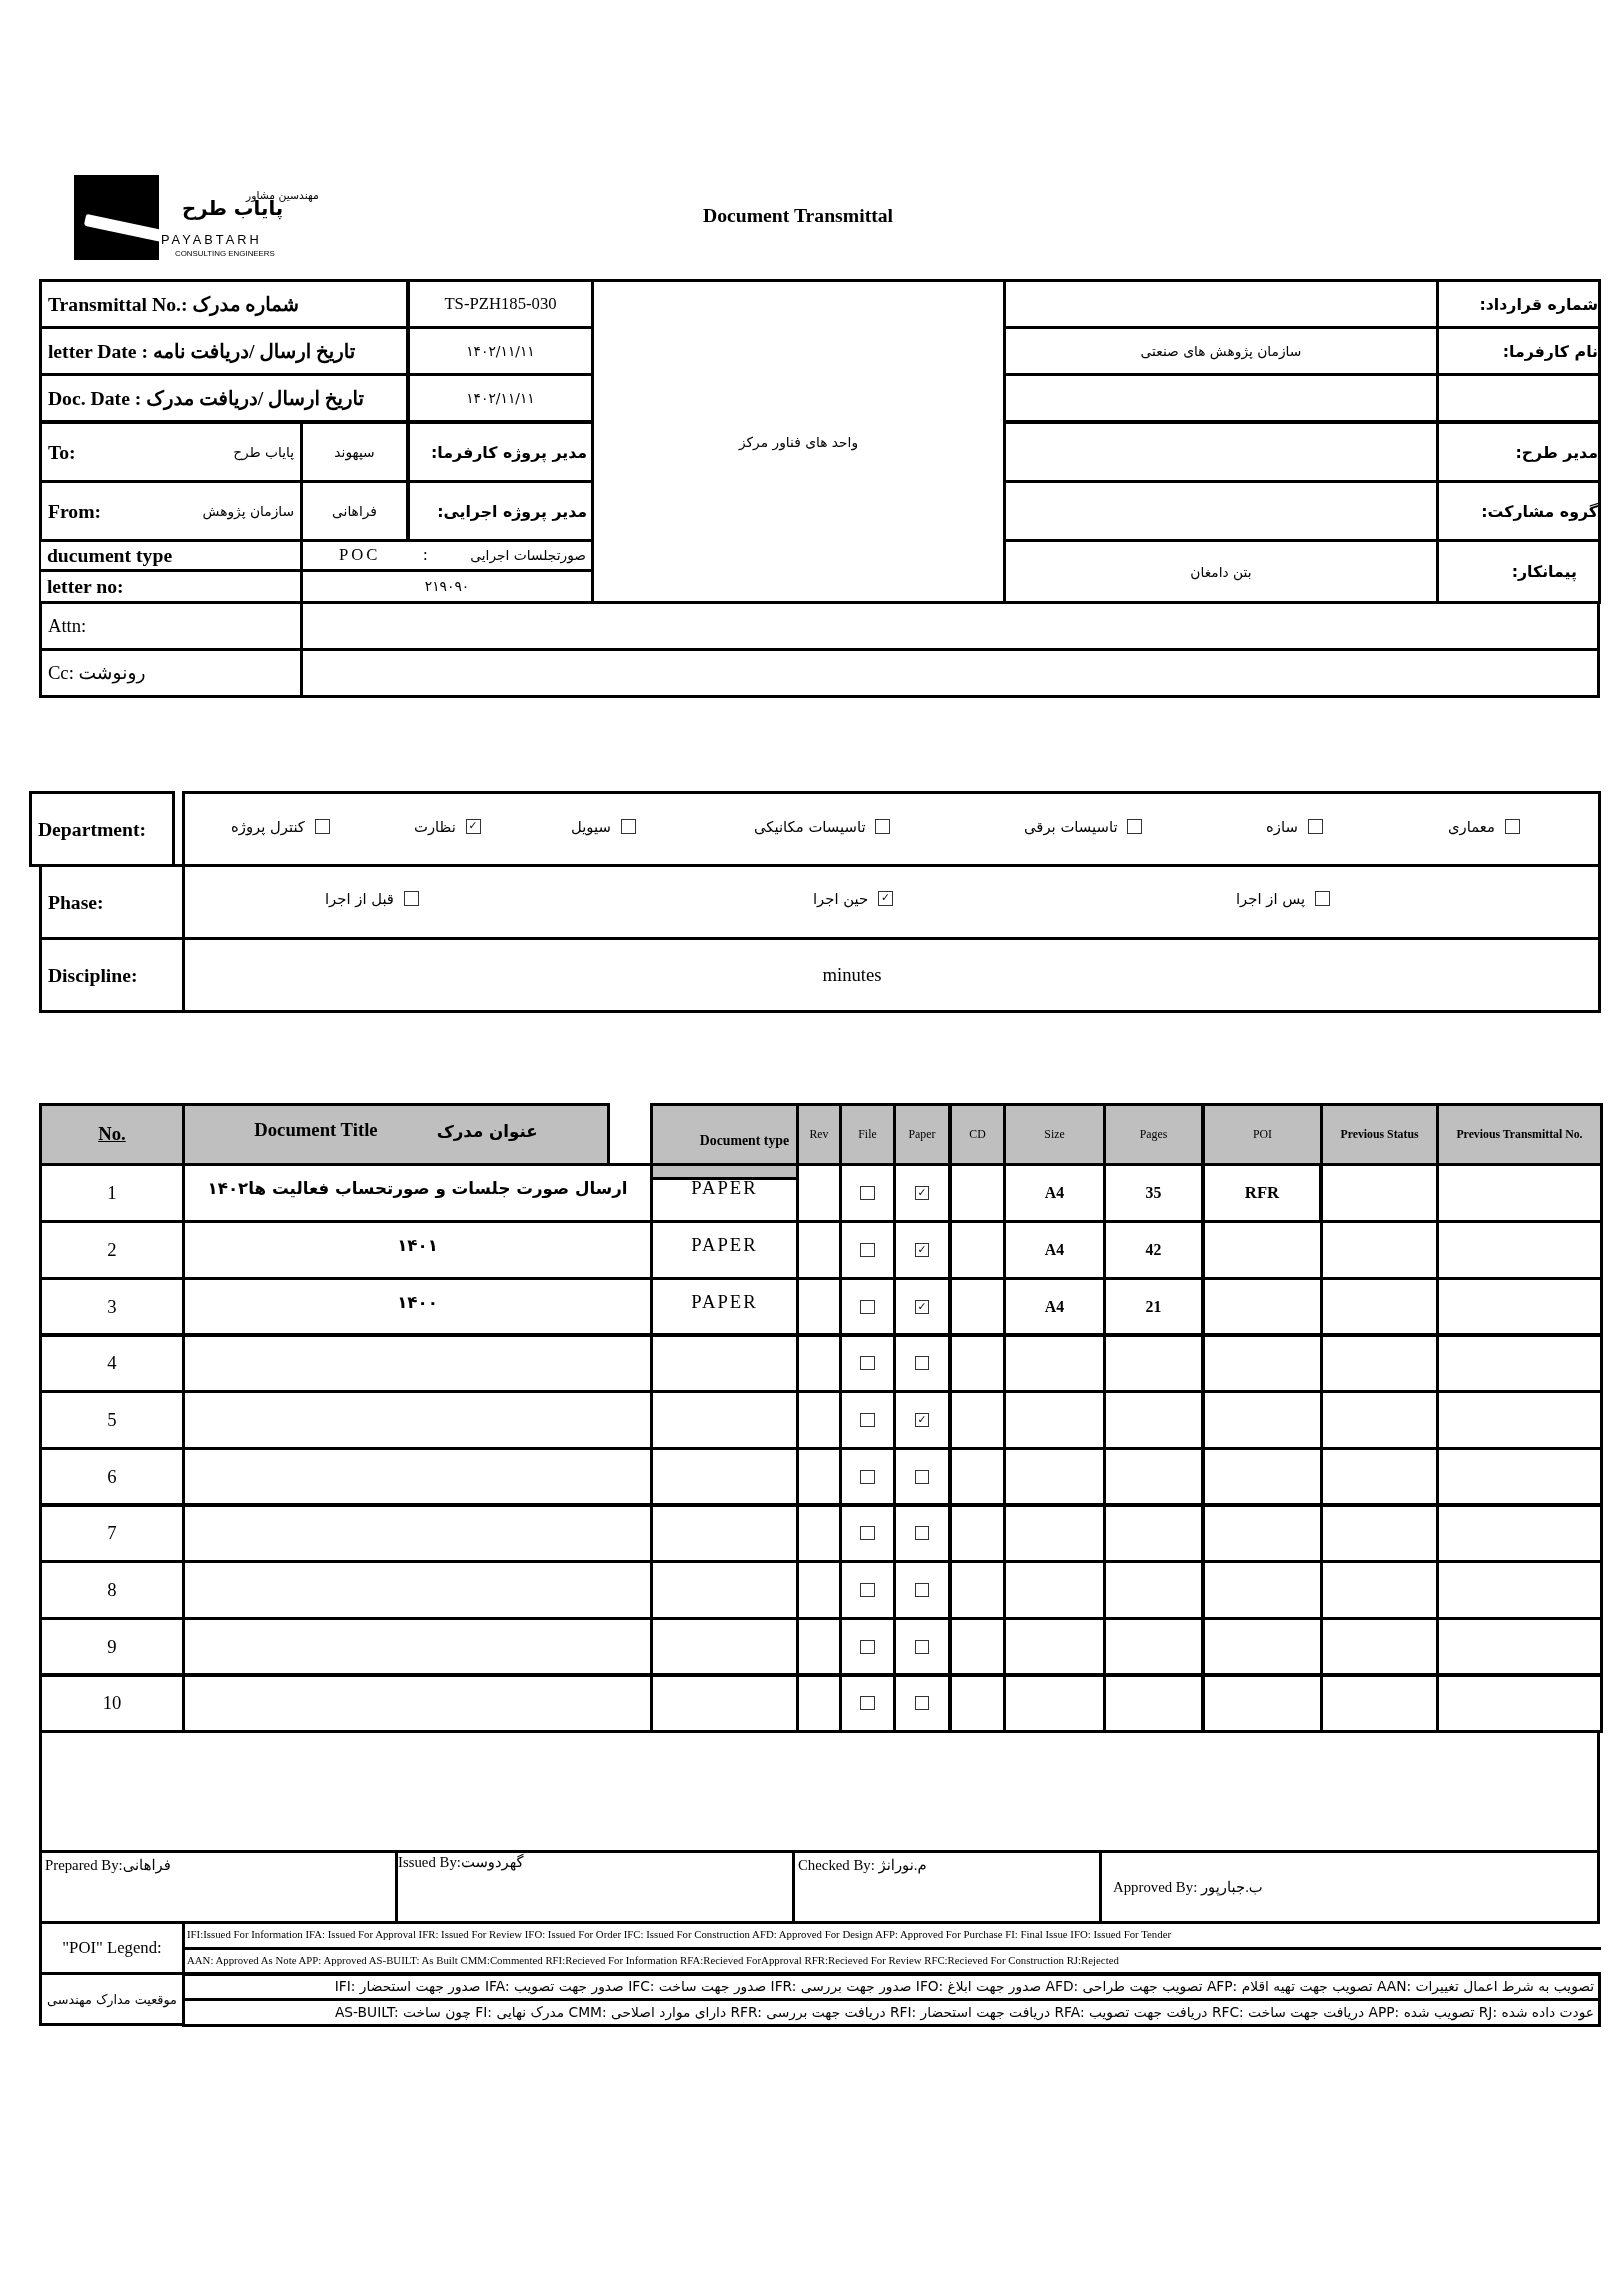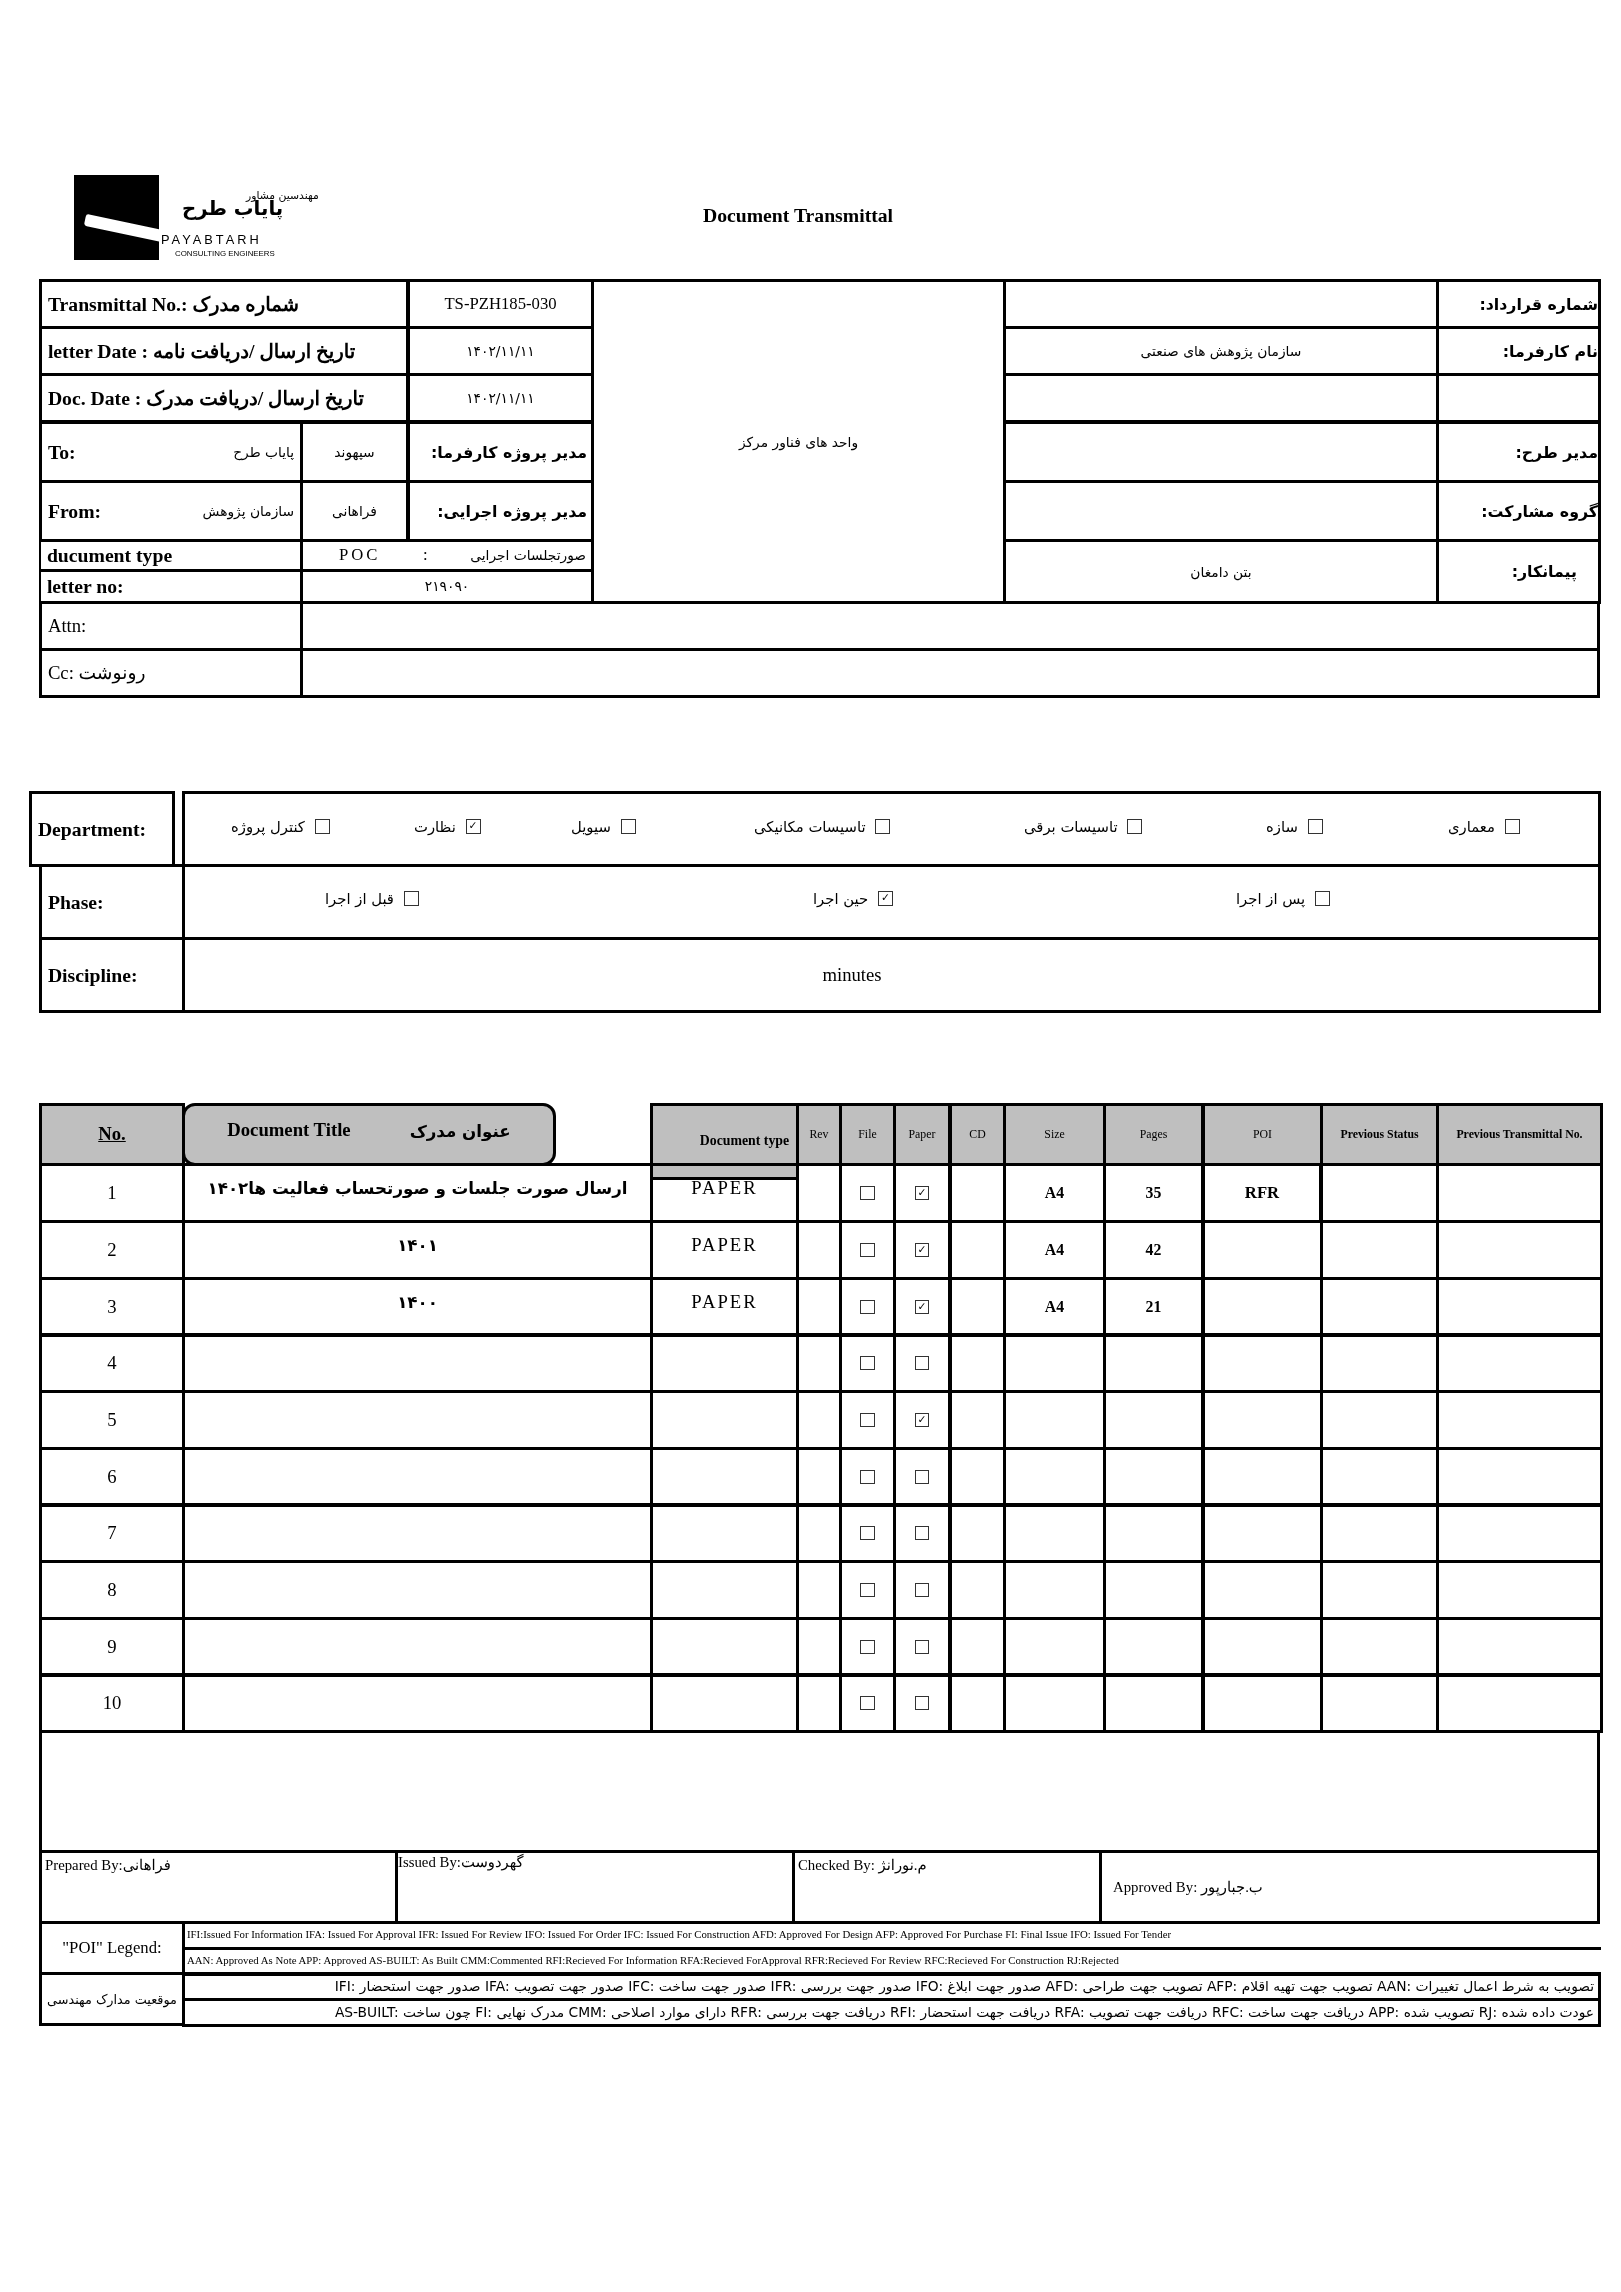--- a/index.html
+++ b/index.html
@@ -208,21 +208,21 @@
     <span>Discipline:</span>
   </div>
 <div class="cell center" style="left:182px;top:937px;width:1419px;height:76px;border-width:3.9px;font-size:18.7px;padding-right:0;">
     <span style="margin-left:-79px;">minutes</span>
   </div>
 
 <div id="doc-table">
     <div class="cell th" style="left: 39px; top: 1103px; width: 146px; height: 63px; text-decoration: underline;">
       <span style="font-size:18.7px">No.</span>
     </div>
-    <div class="cell th" style="left: 182px; top: 1103px; width: 374px; height: 63px; border-radius: 13px;">
+    <div class="cell th" style="left: 182px; top: 1103px; width: 428px; height: 63px;">
       <span style="font-size:18.7px;display:flex;gap:59px;align-items:center;margin-top:-7.9px">
         <span>Document Title</span>
         <span class="fa" style="font-size:16.7px">عنوان مدرک</span>
       </span>
     </div>
     <div class="cell th" style="left: 650px; top: 1103px; width: 149px; height: 77px; padding-left: 40px;">
       <span style="font-size:13.8px;">Document type</span>
     </div>
     <div class="cell th" style="left: 796px; top: 1103px; width: 46px; height: 63px;">
       <span style="font-size:11.8px;font-weight:normal;">Rev</span>

